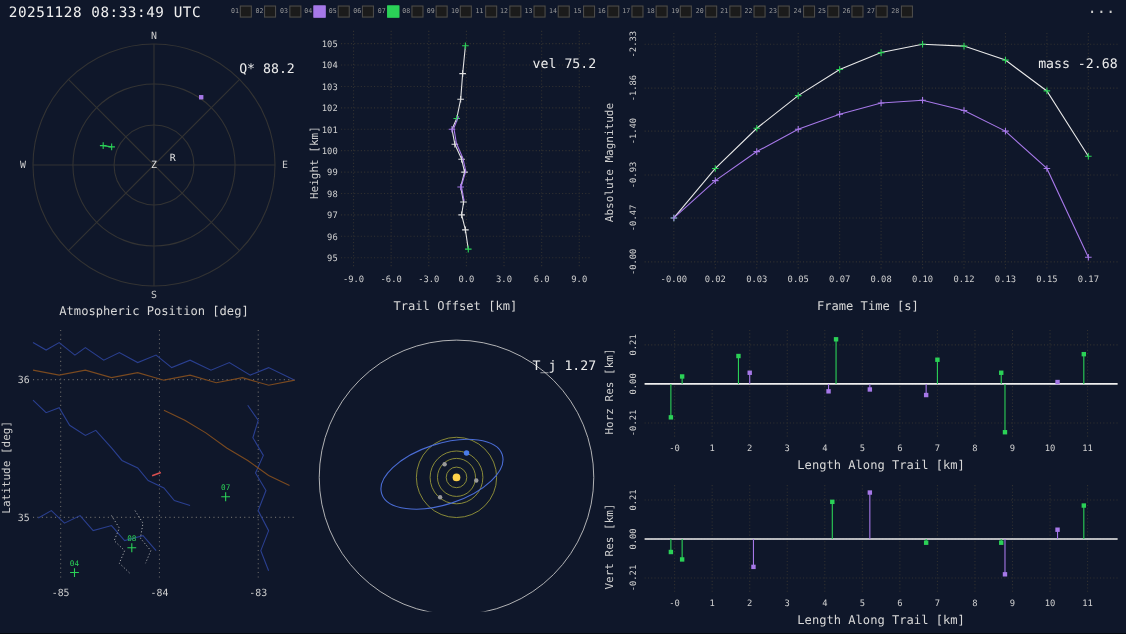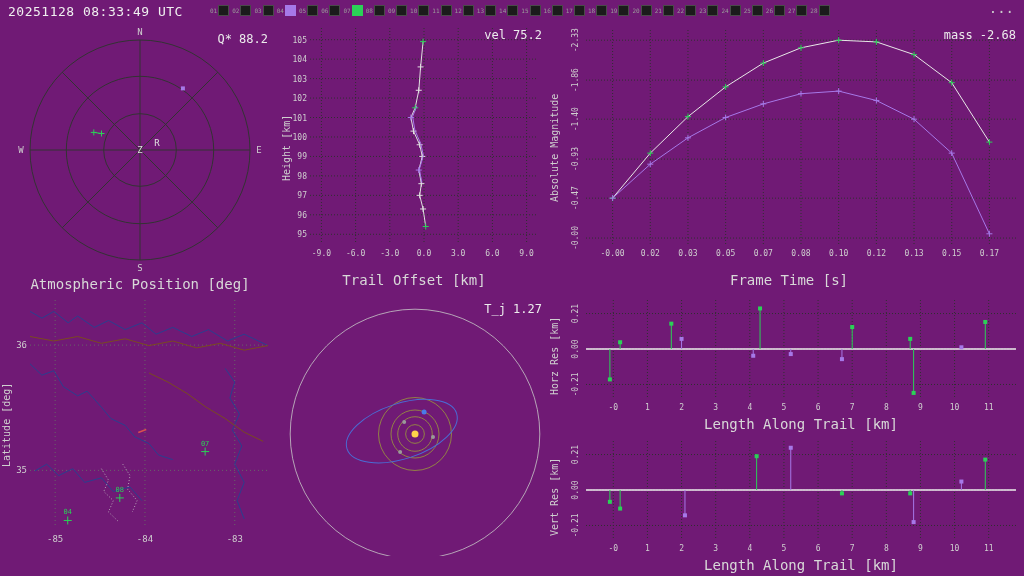--- a/index.html
+++ b/index.html
@@ -1,28 +1,28 @@
 <!DOCTYPE html>
 <html><head>
 <meta charset="utf-8">
 <style>
   html,body{margin:0;padding:0;background:#000;}
-  #screen{position:relative;width:1024px;height:576px;background:#701a75;overflow:hidden;
+  #screen{position:relative;width:1024px;height:576px;background:#0f172a;overflow:hidden;
           font-family:"DejaVu Sans Mono",monospace;color:#e0e0e0;}
   svg{display:block;font-family:"DejaVu Sans Mono",monospace;}
   #topbar{position:absolute;left:0;top:0;width:1024px;height:22px;}
   #ts{position:absolute;left:8px;top:4px;font-size:13px;color:#f0f0f0;letter-spacing:0.5px;}
   #stations{position:absolute;left:210px;top:5px;display:flex;align-items:center;}
   .st{display:flex;align-items:center;margin-right:3px;}
   .st-num{font-size:6px;color:#9a9a9a;margin-right:1px;line-height:1;}
   .st-box{width:9px;height:9px;background:#1b1b1b;border:1px solid #4a4a4a;box-sizing:content-box;}
   #more{position:absolute;right:10px;top:0px;font-size:14px;color:#cccccc;cursor:default;}
   .panel{position:absolute;}
-  .ptitle{position:absolute;color:#ececec;font-size:12px;white-space:pre;}
-  .caption{position:absolute;color:#d8d8d8;font-size:14px;text-align:center;}
+  .ptitle{position:absolute;color:#ececec;font-size:12px;white-space:pre;margin-top:23px;}
+  .caption{position:absolute;color:#d8d8d8;font-size:11px;text-align:center;}
   .ylab{position:absolute;left:0;top:0;bottom:20px;width:13px;writing-mode:vertical-rl;
         transform:rotate(180deg);display:flex;align-items:center;justify-content:center;
         font-size:10px;color:#cfcfcf;white-space:pre;}
 </style>
 </head>
 <body>
 
 <div id="screen">
 
   <div id="topbar">

